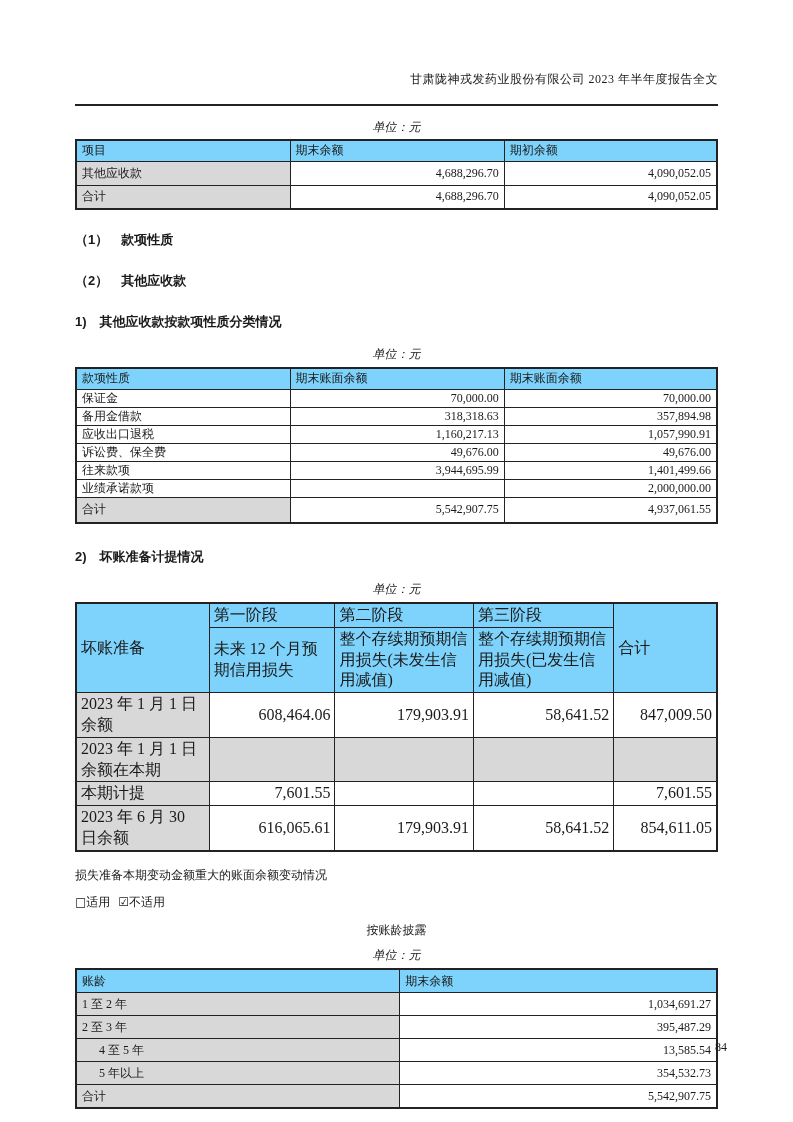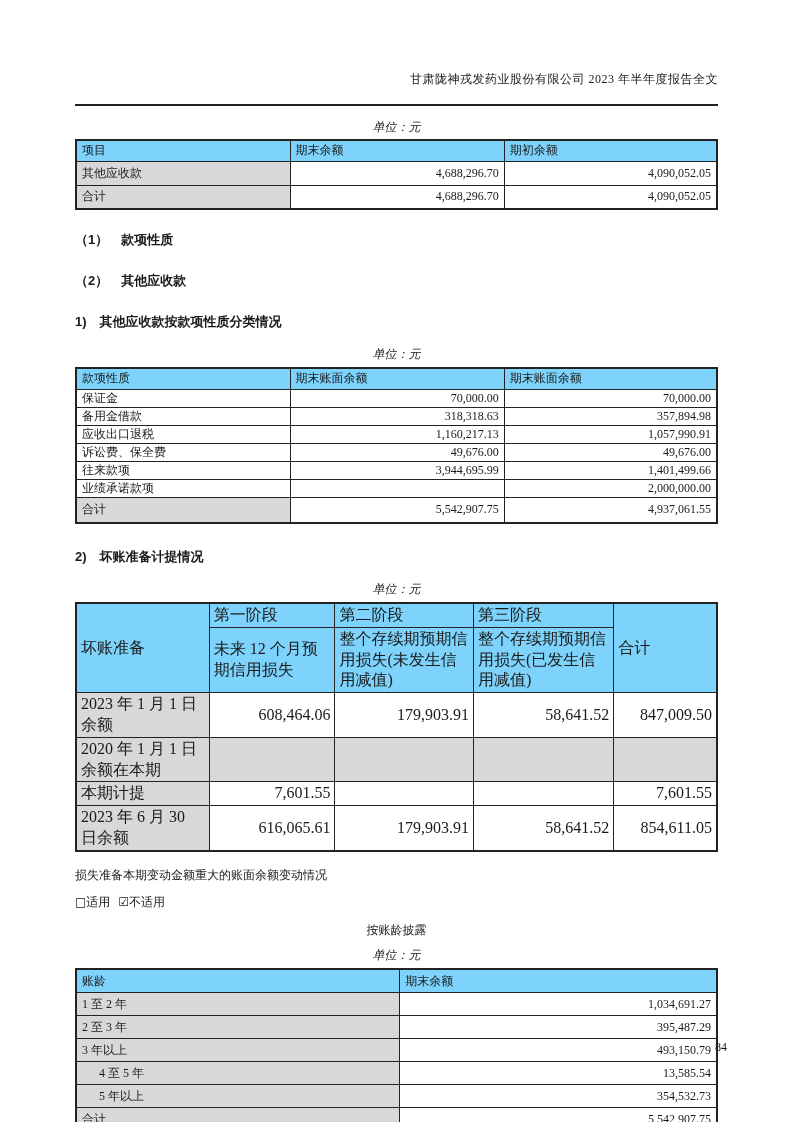--- a/index.html
+++ b/index.html
@@ -194,21 +194,21 @@
       <td class="hd">整个存续期预期信用损失(已发生信用减值)</td>
     </tr>
     <tr class="r1">
       <td class="lbl shade">2023 年 1 月 1 日余额</td>
       <td class="num">608,464.06</td>
       <td class="num">179,903.91</td>
       <td class="num">58,641.52</td>
       <td class="num">847,009.50</td>
     </tr>
     <tr class="r2">
-      <td class="lbl shade">2020 年 1 月 1 日余额在本期</td>
+      <td class="lbl shade">2023 年 1 月 1 日余额在本期</td>
       <td class="num shade"></td>
       <td class="num shade"></td>
       <td class="num shade"></td>
       <td class="num shade"></td>
     </tr>
     <tr class="r3">
       <td class="lbl shade">本期计提</td>
       <td class="num">7,601.55</td>
       <td class="num"></td>
       <td class="num"></td>
@@ -246,24 +246,20 @@
     </tr>
     <tr>
       <td class="lbl shade">1 至 2 年</td>
       <td class="num">1,034,691.27</td>
     </tr>
     <tr>
       <td class="lbl shade">2 至 3 年</td>
       <td class="num">395,487.29</td>
     </tr>
     <tr>
-      <td class="lbl shade">3 年以上</td>
-      <td class="num">493,150.79</td>
-    </tr>
-    <tr>
       <td class="lbl shade indent">4 至 5 年</td>
       <td class="num">13,585.54</td>
     </tr>
     <tr>
       <td class="lbl shade indent">5 年以上</td>
       <td class="num">354,532.73</td>
     </tr>
     <tr>
       <td class="lbl shade">合计</td>
       <td class="num">5,542,907.75</td>

